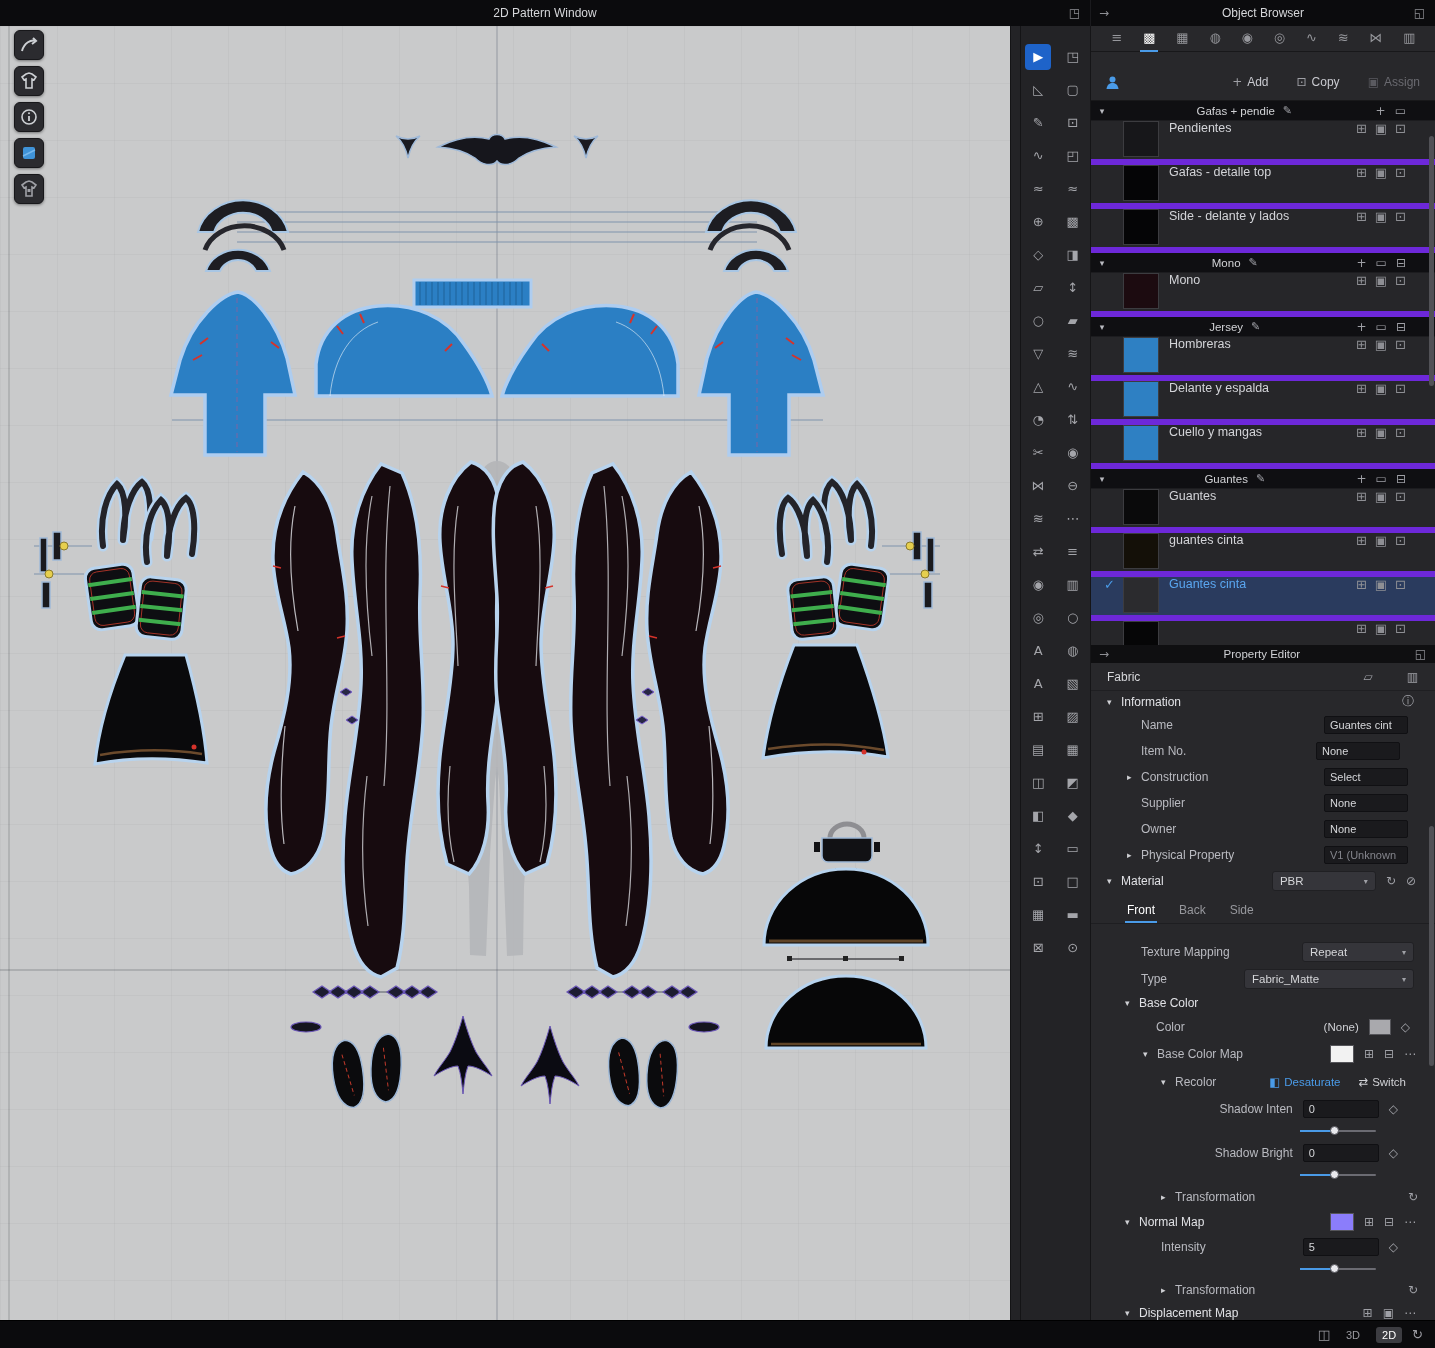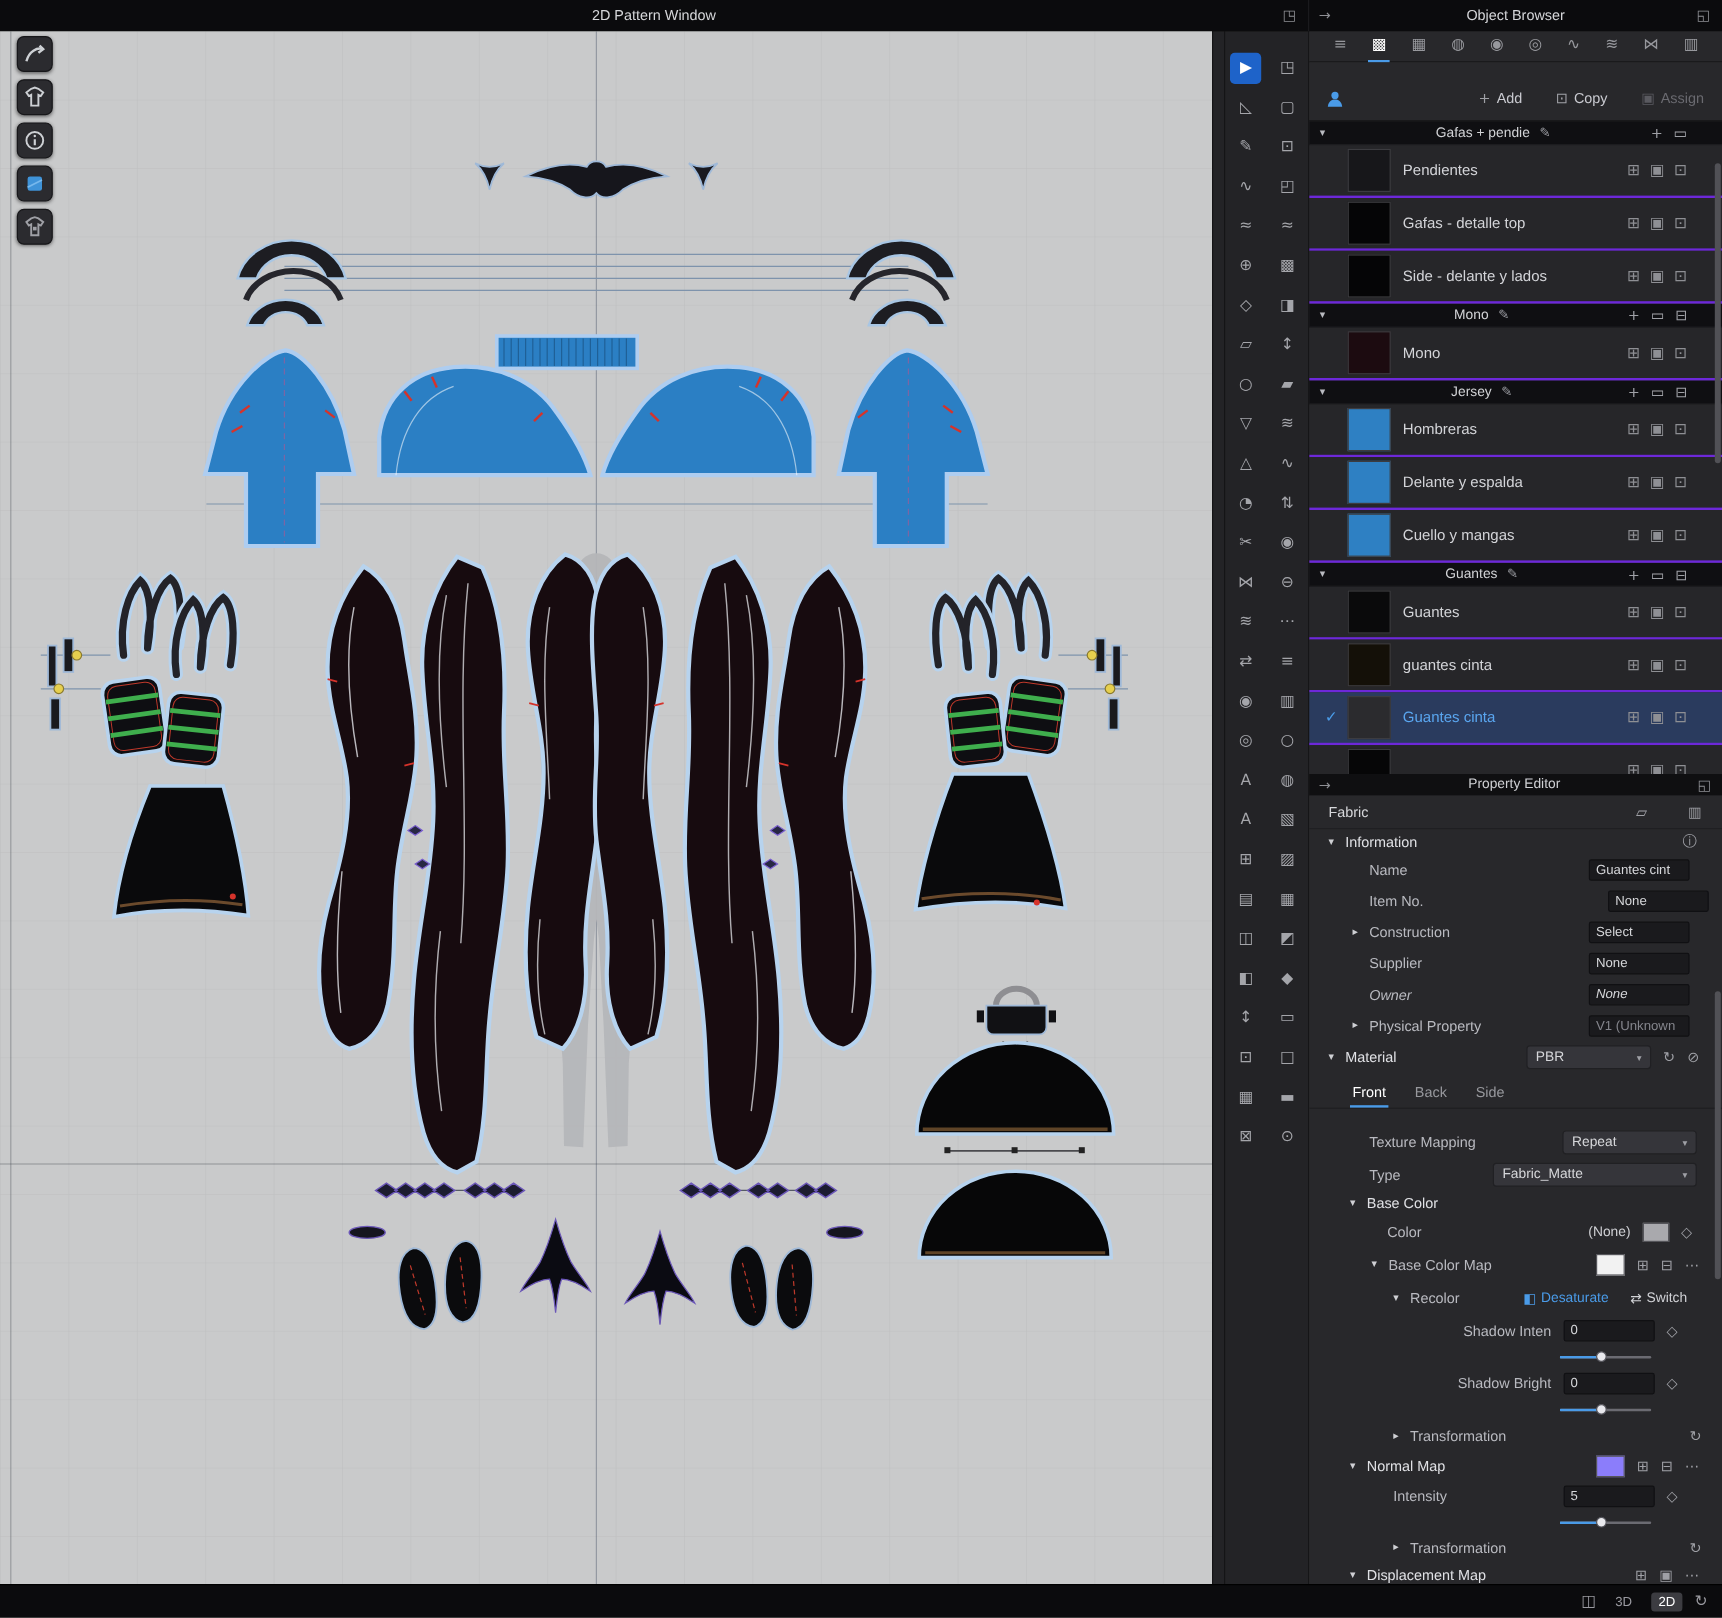--- a/index.html
+++ b/index.html
@@ -34,21 +34,21 @@
   .ob-act-btn .ai{color:#9fa0a6;font-size:12px;font-family:"DejaVu Sans",sans-serif;}
   .ob-act-btn.dim{color:#6a6a70;} .ob-act-btn.dim .ai{color:#5a5a60;}
   .ob-act-sp{margin-left:auto;display:flex;gap:28px;}
   .ob-tree{position:absolute;left:0;top:74px;width:345px;height:545px;overflow:hidden;background:#232326;border-top:1px solid #18181a;}
   .ob-group{height:20px;background:#0f0f12;display:flex;align-items:center;border-bottom:1px solid #1c1c1f;font-size:11.5px;}
   .g-arrow{width:22px;text-align:center;color:#b9bac0;font-size:9px;cursor:pointer;}
   .g-mid{flex:1;display:flex;justify-content:center;align-items:center;gap:8px;color:#d2d3d6;}
   .g-pencil{color:#9fa0a6;font-size:11px;cursor:pointer;}
   .g-icons{display:flex;gap:9px;margin-right:30px;color:#9fa0a6;font-size:12px;}
   .g-icons span{cursor:pointer;}
-  .ob-row{height:44px;display:flex;align-items:center;background:#262629;border-bottom:2px solid #6d28d9;position:relative;}
+  .ob-row{height:44px;display:flex;background:#262629;border-bottom:6px solid #6d28d9;position:relative;}
   .swatch{width:36px;height:36px;margin-left:32px;border:1px solid #3c3c40;flex:none;}
   .ob-label{margin-left:10px;font-size:12.5px;color:#d3d4d8;flex:1;white-space:nowrap;overflow:hidden;}
   .row-icons{display:flex;gap:8px;margin-right:30px;color:#8e8f94;font-size:13px;}
   .row-icons span{cursor:pointer;}
   .ob-row.selected{background:#2a3b5e;}
   .ob-row.selected .ob-label{color:#5aa6f0;}
   .sel-check{position:absolute;left:13px;color:#4a9be8;font-size:13px;}
   
   .pe-titlebar{position:absolute;left:0;top:619px;width:345px;height:18px;background:#0f0f11;display:flex;align-items:center;}
   .pe-titlebar .pt{flex:1;text-align:center;color:#cfd0d4;font-size:11.5px;}
@@ -561,37 +561,37 @@
       <span>Information</span>
       <span class="fx"></span>
       <span class="pe-icon glyph">ⓘ</span>
     </div>
 
     <div class="pe-row h26 pl50" style="padding-right:28px;">
       <span>Name</span>
       <span class="fx"></span>
       <span class="pe-field">Guantes cint</span>
     </div>
-    <div class="pe-row h26 pl50" style="padding-right:12px;">
+    <div class="pe-row h26 pl50" style="padding-right:36px;">
       <span>Item No.</span>
       <span class="fx"></span>
       <span class="pe-field">None</span>
     </div>
     <div class="pe-row h26 pl36" style="padding-right:28px;">
       <span class="sec-arrow glyph">▸</span>
       <span>Construction</span>
       <span class="fx"></span>
       <span class="pe-field">Select</span>
     </div>
     <div class="pe-row h26 pl50" style="padding-right:28px;">
       <span>Supplier</span>
       <span class="fx"></span>
       <span class="pe-field">None</span>
     </div>
-    <div class="pe-row h26 pl50" style="padding-right:28px;font-style:italic;">
+    <div class="pe-row h26 pl50" style="padding-right:28px;">
       <span>Owner</span>
       <span class="fx"></span>
       <span class="pe-field">None</span>
     </div>
     <div class="pe-row h26 pl36" style="padding-right:28px;">
       <span class="sec-arrow glyph">▸</span>
       <span>Physical Property</span>
       <span class="fx"></span>
       <span class="pe-field dim">V1 (Unknown</span>
     </div>

